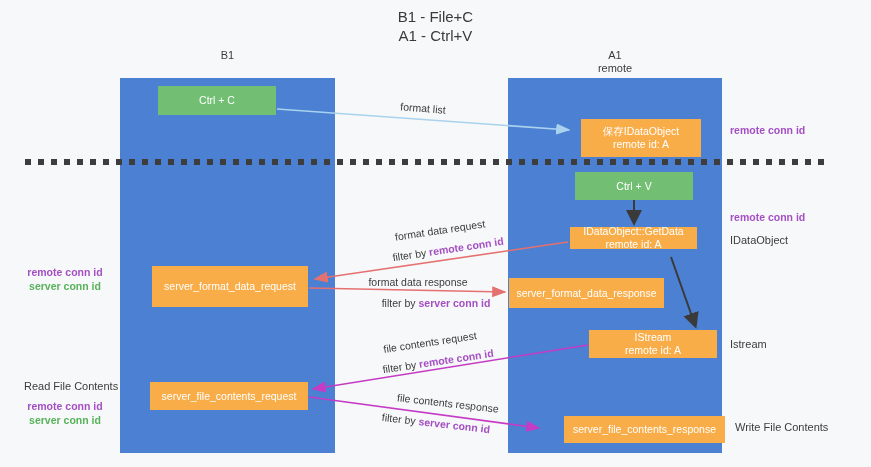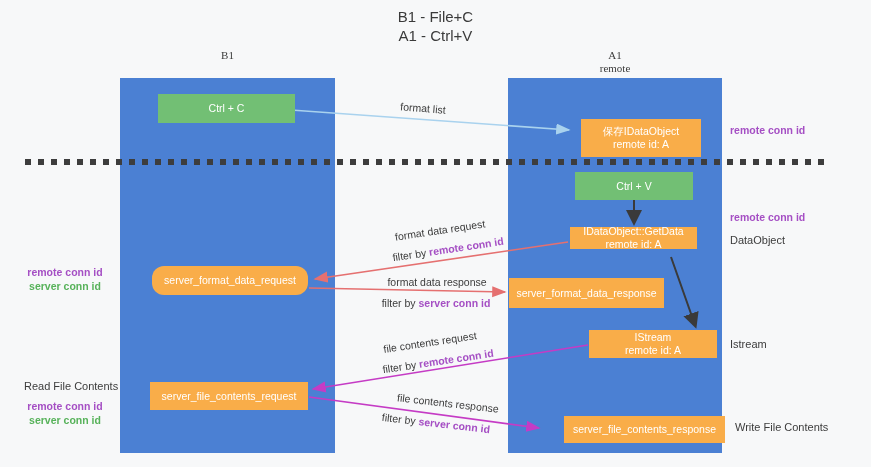--- a/index.html
+++ b/index.html
@@ -6,21 +6,21 @@
   .canvas {
     position:relative; width:871px; height:467px;
     background:var(--background,#f7f8f9);
     font-family:"Liberation Sans", sans-serif;
     color:var(--text-dark,#3c3c3c);
     overflow:hidden;
   }
   .title { position:absolute; top:7px; left:0; width:100%; text-align:center;
            font-size:15px; line-height:19px; color:#3a3a3a; z-index:3; }
   .col-header { position:absolute; top:49px; text-align:center; font-size:11px;
-                line-height:13px; z-index:3;font-family:Liberation Serif, serif; }
+                line-height:13px; z-index:3; }
   .column { position:absolute; top:78px; height:375px;
             background:var(--column-blue,#4b80d3); z-index:0; }
   .col-left   { left:120px; width:215px; }
   .col-right  { left:508px; width:214px; }
   .hdr-left   { left:120px; width:215px; }
   .hdr-right  { left:508px; width:214px; }
 
   svg.overlay { position:absolute; left:0; top:0; z-index:1; }
   .a-blue    { stroke:var(--arrow-blue,#a9d2ee);    stroke-width:1.6; fill:none; }
   .a-red     { stroke:var(--arrow-red,#e57070);     stroke-width:1.6; fill:none; }
@@ -86,39 +86,39 @@
     <line x1="25" y1="162" x2="829" y2="162" stroke-dasharray="6 7" class="dash"></line>
     <line x1="277" y1="109" x2="569" y2="130" class="a-blue" marker-end="url(#m-blue)"></line>
     <line x1="568" y1="242" x2="315" y2="279" class="a-red" marker-end="url(#m-red)"></line>
     <line x1="309" y1="288" x2="505" y2="292" class="a-red" marker-end="url(#m-red)"></line>
     <line x1="634" y1="200" x2="634" y2="222" class="a-black" marker-end="url(#m-black)"></line>
     <line x1="671" y1="257" x2="695" y2="325" class="a-black" marker-end="url(#m-black)"></line>
     <line x1="588" y1="345" x2="313" y2="389" class="a-magenta" marker-end="url(#m-magenta)"></line>
     <line x1="309" y1="397" x2="539" y2="428" class="a-magenta" marker-end="url(#m-magenta)"></line>
   </svg>
 
-  <div class="box green" style="left:158px; top:94px; width:137px; height:29px;">
+  <div class="box green" style="left:158px; top:86px; width:118px; height:29px;">
     <div>Ctrl + C</div>
   </div>
 
   <div class="box orange" style="left:575px; top:119px; width:120px; height:38px;margin-left:6px;">
     <div>保存IDataObject</div>
     <div>remote id: A</div>
   </div>
 
   <div class="box green" style="left:575px; top:172px; width:118px; height:28px;">
     <div>Ctrl + V</div>
   </div>
 
   <div class="box orange" style="left:570px; top:227px; width:127px; height:22px;">
     <div>IDataObject::GetData</div>
     <div>remote id: A</div>
   </div>
 
-  <div class="box orange" style="left:152px; top:266px; width:156px; height:29px;border-radius:12px;">
+  <div class="box orange" style="left:152px; top:266px; width:156px; height:41px;">
     <div>server_format_data_request</div>
   </div>
 
   <div class="box orange" style="left:509px; top:278px; width:155px; height:30px;">
     <div>server_format_data_response</div>
   </div>
 
   <div class="box orange" style="left:589px; top:330px; width:128px; height:28px;">
     <div>IStream</div>
     <div>remote id: A</div>
@@ -132,21 +132,21 @@
     <div>server_file_contents_response</div>
   </div>
 
   <div class="mid" style="left:423px; top:108px; --r:4.5deg;">format list</div>
 
   <div class="mid" style="left:440px; top:230px; --r:-8.5deg;">format data request</div>
   <div class="mid" style="left:448px; top:249px; --r:-8.5deg;">
     <span class="fb">filter by</span><span class="purple">remote conn id</span>
   </div>
 
-  <div class="mid" style="left:437px; top:282px;">format data response</div>
+  <div class="mid" style="left:418px; top:282px;">format data response</div>
   <div class="mid" style="left:436px; top:303px;">
     <span class="fb">filter by</span><span class="purple">server conn id</span>
   </div>
 
   <div class="mid" style="left:430px; top:342px; --r:-8.5deg;">file contents request</div>
   <div class="mid" style="left:438px; top:361px; --r:-8.5deg;">
     <span class="fb">filter by</span><span class="purple">remote conn id</span>
   </div>
 
   <div class="mid" style="left:448px; top:403px; --r:6.5deg;">file contents response</div>
@@ -161,17 +161,17 @@
 
   <div class="side" style="left:24px; top:380px; font-size:11px;">Read File Contents</div>
 
   <div class="pair" style="left:10px; top:399px;">
     <div class="purple">remote conn id</div>
     <div class="greenc">server conn id</div>
   </div>
 
   <div class="side purple" style="left:730px; top:124px;">remote conn id</div>
   <div class="side purple" style="left:730px; top:211px;">remote conn id</div>
-  <div class="side" style="left:730px; top:234px; font-size:11px;">DataObject</div>
+  <div class="side" style="left:730px; top:234px; font-size:11px;">IDataObject</div>
   <div class="side" style="left:730px; top:338px; font-size:11px;">Istream</div>
   <div class="side" style="left:735px; top:421px; font-size:11px;">Write File Contents</div>
 
 </div>
 
 </body></html>

